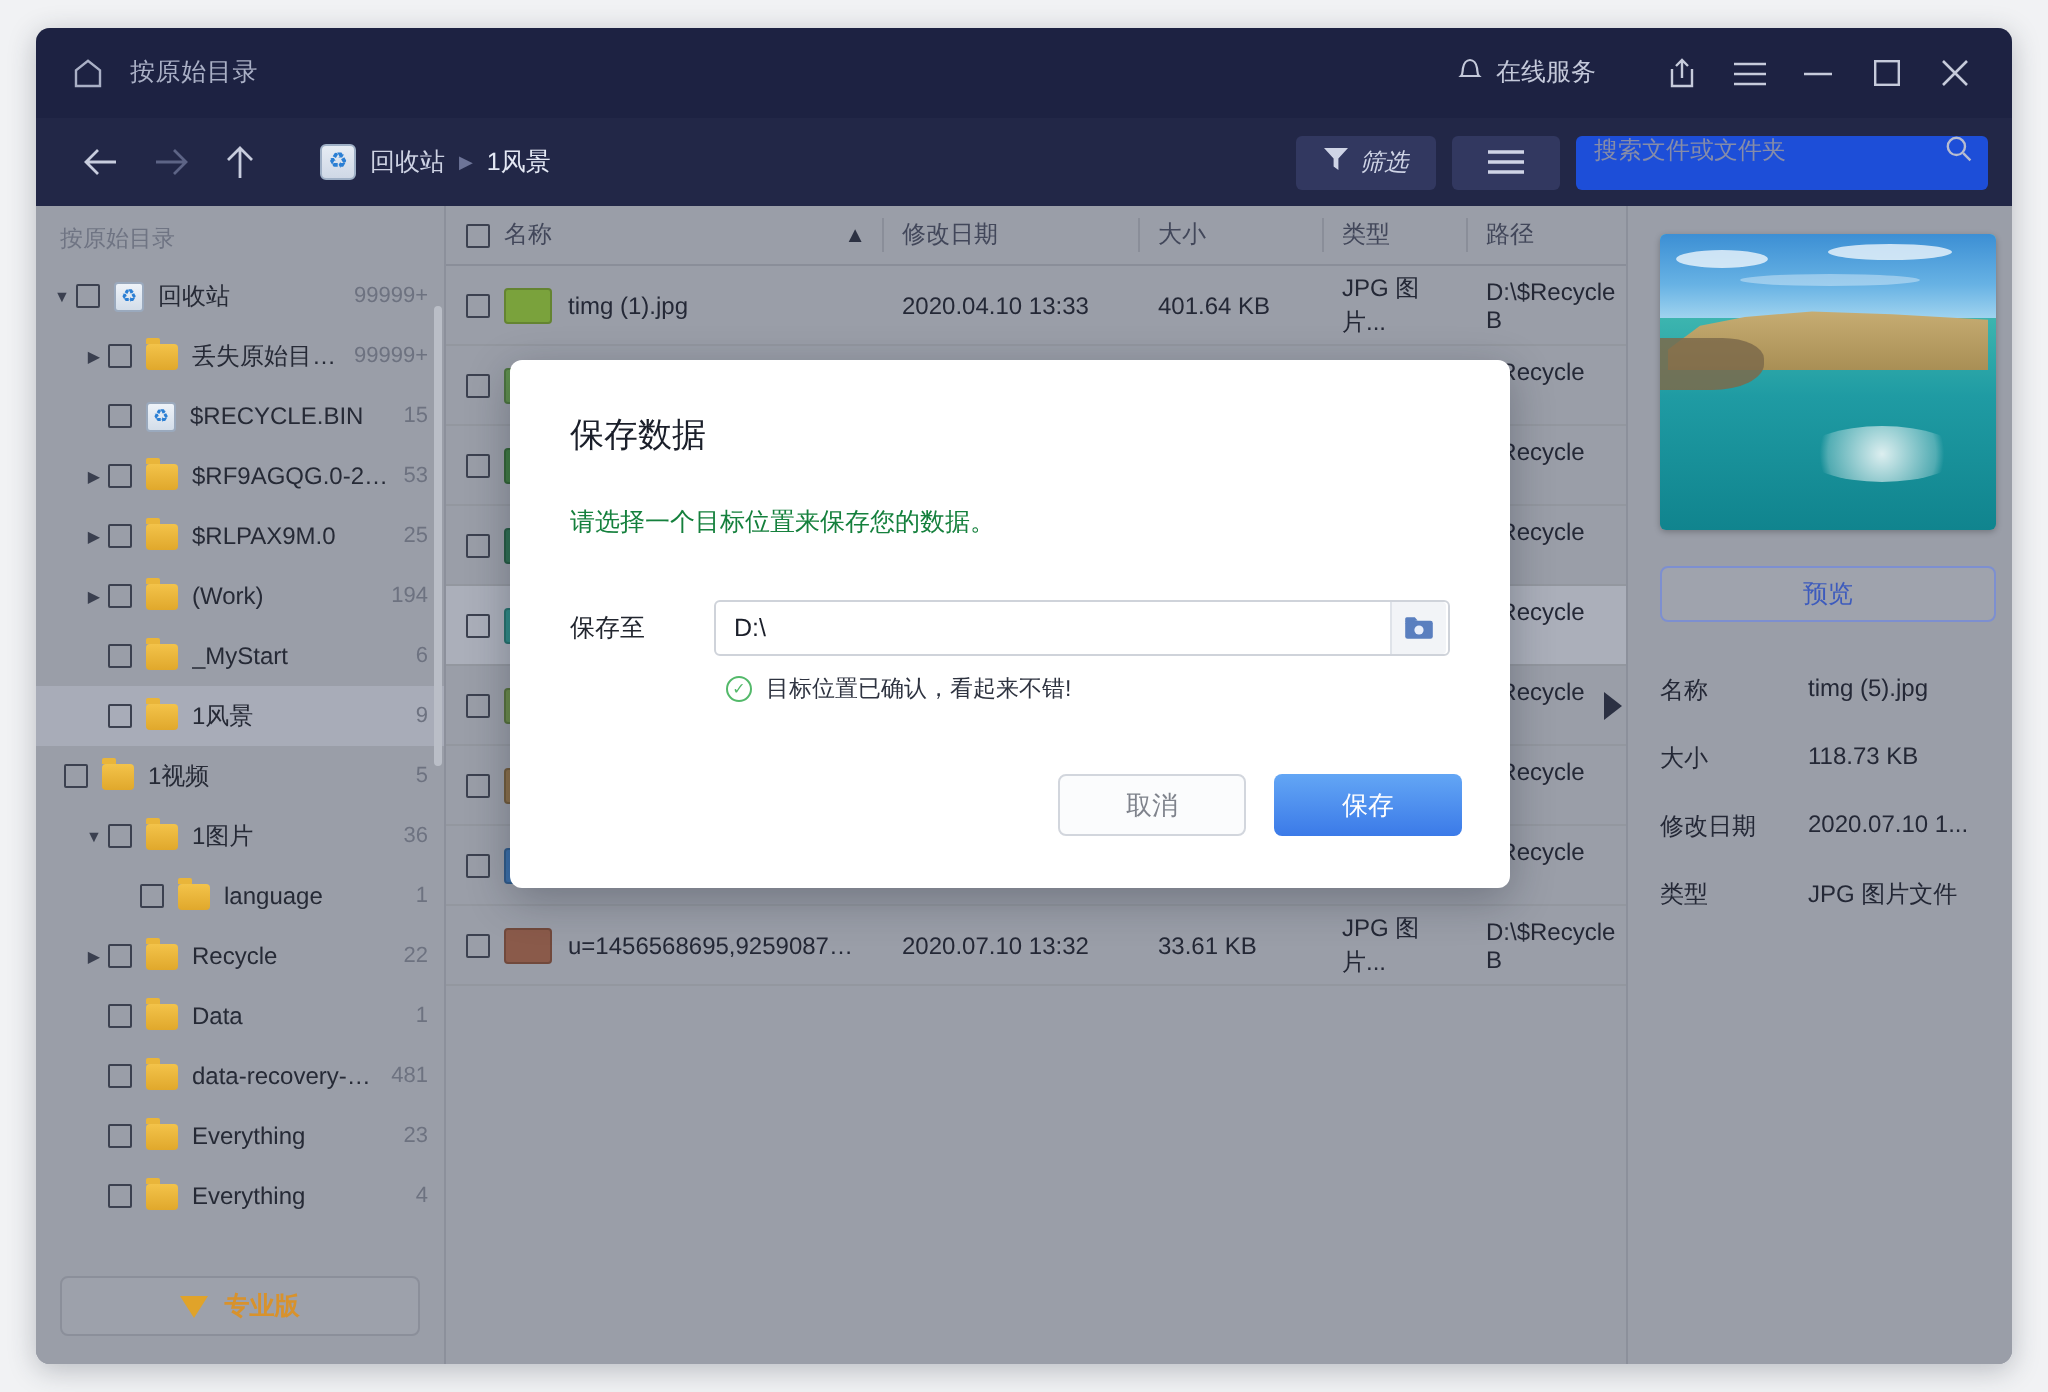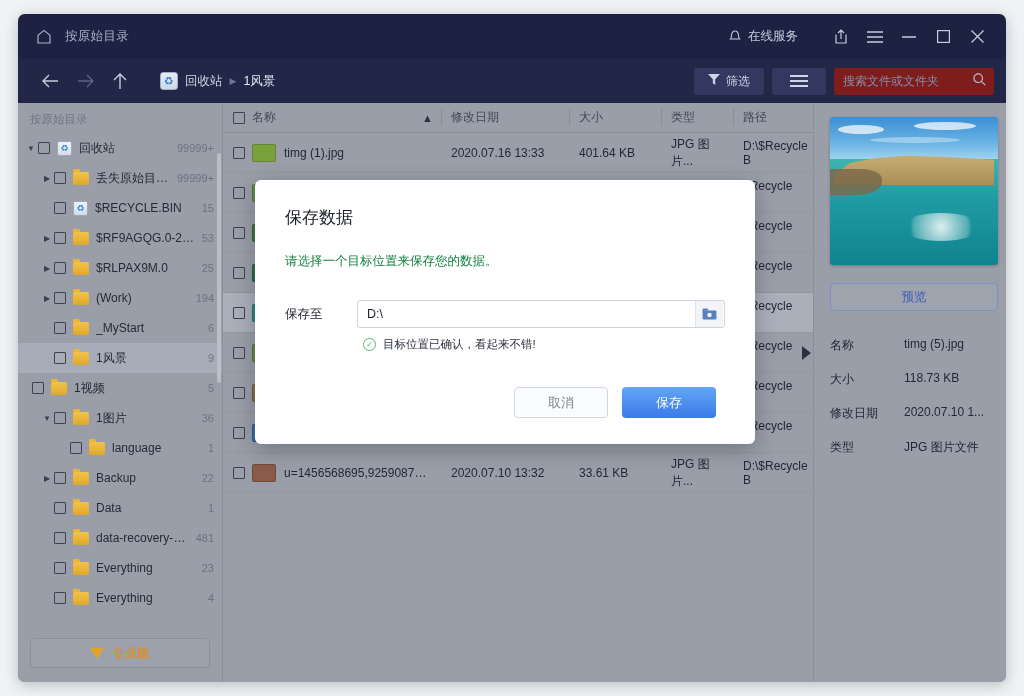--- a/index.html
+++ b/index.html
@@ -63,29 +63,29 @@
   }
   .bc-icon .rec { color:#2b7fd4; font-size:11px; line-height:1; }
   .bc-item { color: #cdd2e3; font-size: 12.5px; }
   .bc-sep { color: #6d7498; font-size: 9px; }
   .bc-item.cur { color: #e4e8f4; }
   .tool-right { margin-left: auto; display: flex; align-items: center; gap: 8px; }
   .filter-btn {
     height: 27px; min-width: 70px; padding: 0 12px;
     background: #323860; border-radius: 3px;
     display: flex; align-items: center; justify-content: center; gap: 6px;
-    color: #cfd4e6; font-size: 12px;
+    color: #cfd4e6; font-size: 12px; font-style: italic;
   }
   .view-btn {
     width: 54px; height: 27px; background: #323860; border-radius: 3px;
     display: flex; align-items: center; justify-content: center;
   }
   .search-box {
-    width: 160px; height: 27px; background: #7f1d1d; border-radius: 3px;
-    display: flex; align-items: center; padding: 0 9px;
+    width: 206px; height: 27px; background: #1d4ed8; border-radius: 3px;
+    display: flex; align-items: flex-start; padding: 0 9px;
     position: relative;
   }
   .search-box input {
     border: none; background: transparent; outline: none;
     color: #cfd4e6; font-size: 12px; width: 170px;
     font-family: "Liberation Sans", sans-serif;
   }
   .search-box input::placeholder { color: #868ca8; }
   .search-ic { position: absolute; right: 8px; color: #b7bcd0; }
   
@@ -265,21 +265,21 @@
     border-radius: 0 2px 2px 0;
   }
   .hint-row { display: flex; align-items: center; gap: 7px; margin: 9px 0 0 78px; }
   .hint-circle {
     width: 13px; height: 13px; border-radius: 50%; border: 1.3px solid #53b96a;
     display: flex; align-items: center; justify-content: center;
     color: #53b96a; font-size: 8px;
   }
   .hint-text { font-size: 11.5px; color: #2e3340; }
   .modal-actions {
-    position: absolute; right: 39px; bottom: 26px;
+    position: absolute; right: 24px; bottom: 26px;
     display: flex; gap: 14px;
   }
   .btn-cancel {
     width: 94px; height: 31px; border-radius: 4px;
     border: 1px solid #d2d6dd; background: #fbfcfd;
     display: flex; align-items: center; justify-content: center;
     color: #7f838c; font-size: 13px;
   }
   .btn-save {
     width: 94px; height: 31px; border-radius: 4px;
@@ -471,21 +471,21 @@
             <span class="tw"></span>
             <span class="cb"></span>
             <span class="folder"></span>
             <span class="tree-label">language</span>
             <span class="tree-count">1</span>
           </div>
           <div class="tree-row" style="padding-left: 22px;">
             <span class="tw">▶</span>
             <span class="cb"></span>
             <span class="folder"></span>
-            <span class="tree-label">Backup</span>
+            <span class="tree-label">Recycle</span>
             <span class="tree-count">22</span>
           </div>
           <div class="tree-row" style="padding-left: 22px;">
             <span class="tw"></span>
             <span class="cb"></span>
             <span class="folder"></span>
             <span class="tree-label">Data</span>
             <span class="tree-count">1</span>
           </div>
           <div class="tree-row" style="padding-left: 22px;">
@@ -539,21 +539,21 @@
             <span>路径</span>
           </div>
         </div>
       <div class="rows" id="fl-rows">
           <div class="row" style="position: relative;">
             <div class="cell col-name">
               <span class="cb"></span>
               <span class="thumb" style="background: rgb(122, 162, 60);"></span>
               <span class="fname">timg (1).jpg</span>
             </div>
-            <div class="cell col-date">2020.07.16 13:33</div>
+            <div class="cell col-date">2020.04.10 13:33</div>
             <div class="cell col-size">401.64 KB</div>
             <div class="cell col-type">JPG 图片...</div>
             <div class="cell col-path">D:\$Recycle B</div>
           </div>
           <div class="row" style="position: relative;">
             <div class="cell col-name">
               <span class="cb"></span>
               <span class="thumb" style="background: rgb(95, 143, 77);"></span>
               <span class="fname"></span>
             </div>

